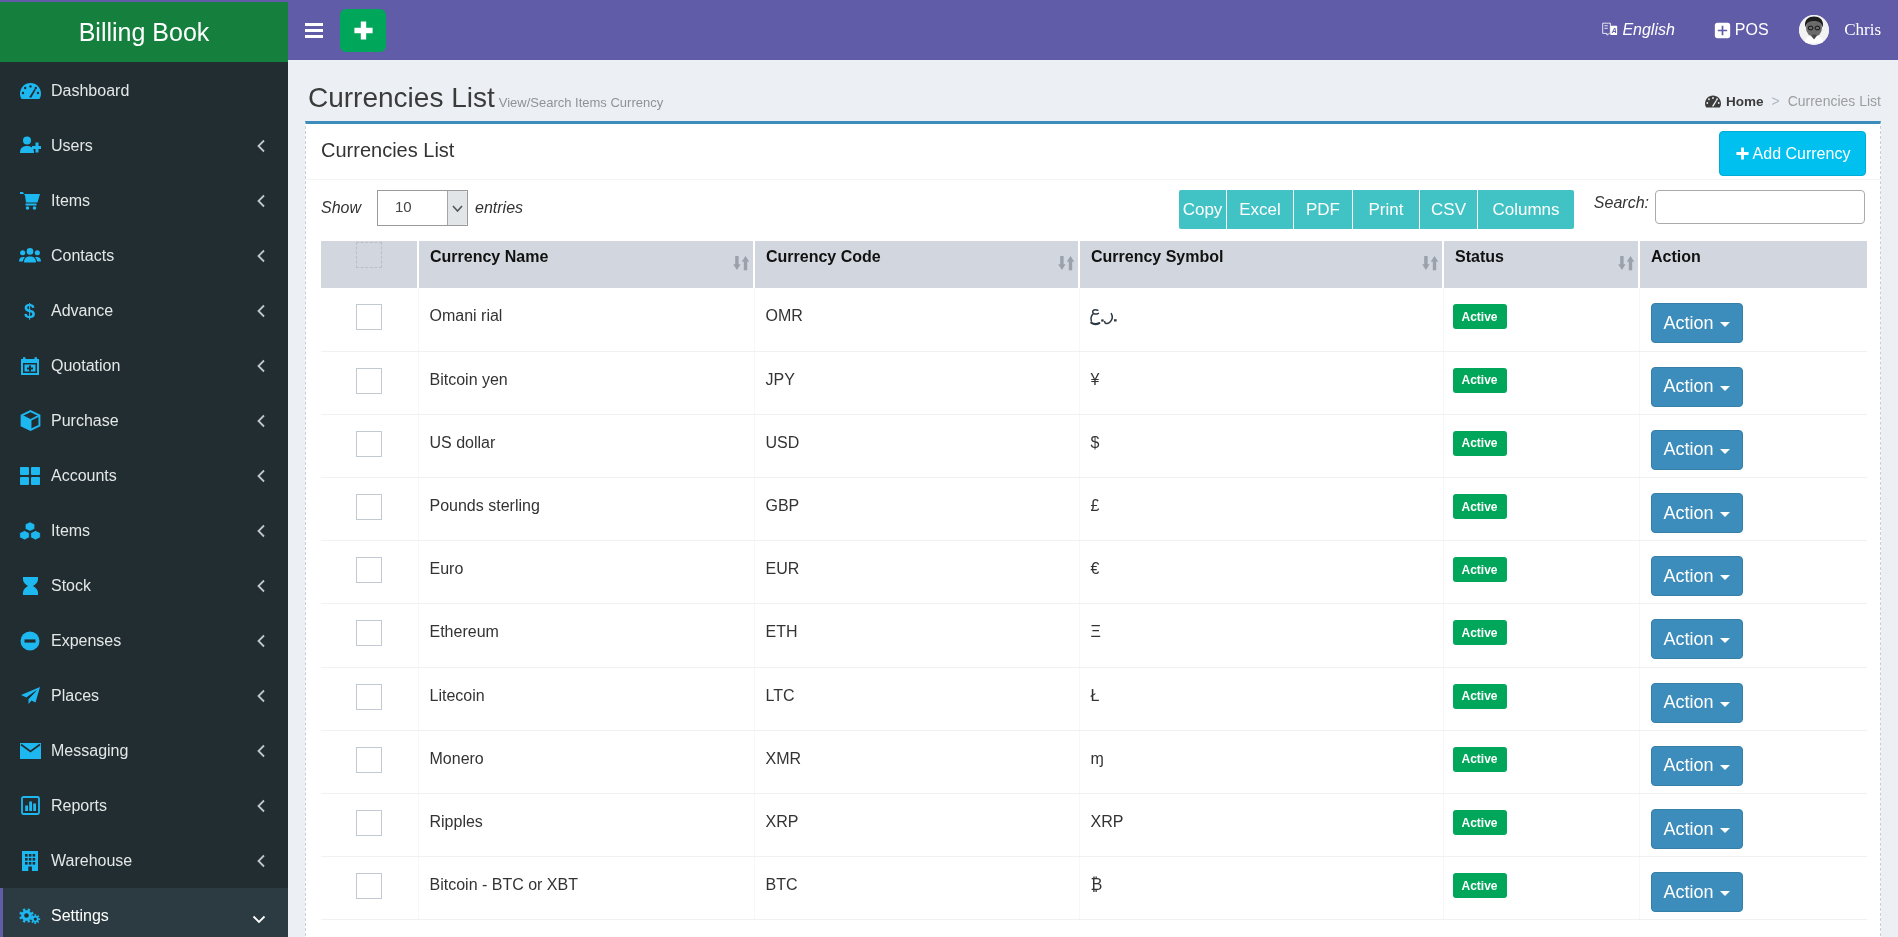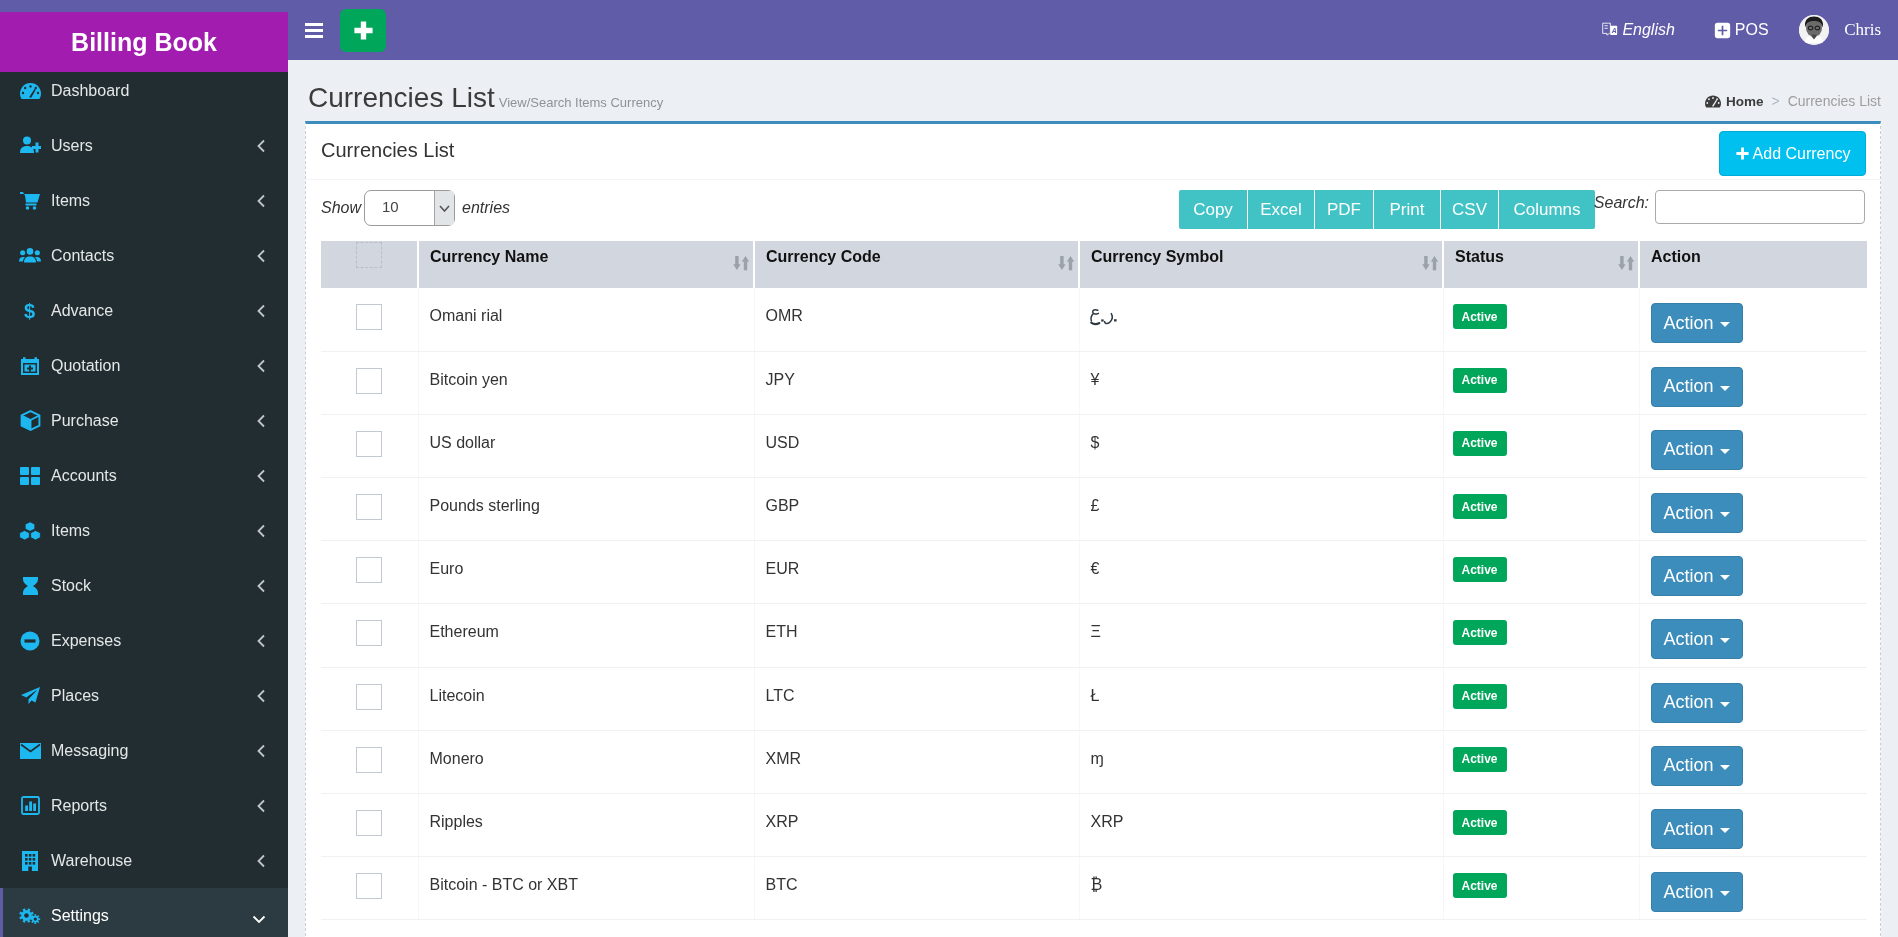--- a/index.html
+++ b/index.html
@@ -1,18 +1,18 @@
 <!DOCTYPE html>
 <html><head>
 <meta charset="utf-8">
 <style>
 * { margin:0; padding:0; box-sizing:border-box; }
 html,body { width:1898px; height:937px; overflow:hidden; font-family:"Liberation Sans",sans-serif; background:#ecf0f5; }
 .topbar { position:absolute; top:0; left:0; width:1898px; height:60px; background:#605ca8; z-index:5; }
-.logo { position:absolute; left:0; top:12px; width:288px; height:60px; background:#a21caf; color:#fff; font-size:25px; font-weight:bold; text-align:center; line-height:60px; }
+.logo { position:absolute; left:0; top:2px; width:288px; height:60px; background:#15803d; color:#fff; font-size:25px; font-weight:normal; text-align:center; line-height:60px; }
 .hamburger { position:absolute; left:305px; top:23px; width:18px; }
 .hamburger span { display:block; height:2.5px; background:#fff; margin-bottom:3.5px; }
 .plusbtn { position:absolute; left:340px; top:9px; width:46px; height:43px; background:#00a65a; border-radius:6px; color:#fff; text-align:center; }
 .plusbtn svg { margin-top:10px; }
 .nav-right { position:absolute; right:0; top:0; height:60px; display:flex; align-items:center; color:#fff; font-size:16px; }
 .nav-item { display:flex; align-items:center; height:60px; }
 .ni-en { padding:0 19.5px 0 18px;font-style:italic; }
 .ni-pos { padding:0 14.5px 0 19.5px; }
 .nav-item.usr { font-size:17px; padding:0 17px 0 16px;font-family:Liberation Serif, serif; }
 .nav-item svg { margin-right:4px; }
@@ -35,27 +35,27 @@
 .breadcrumb svg { margin-right:5px; }
 .breadcrumb .sep { color:#b0b6bd; margin:0 8px; }
 .box { position:absolute; left:17px; top:61px; width:1576px; height:830px; background:#fff; border-top:3px solid #3c8dbc; border-left:1px dashed #c9ced6; border-right:1px dashed #c9ced6; }
 .box-header { position:relative; height:56px; border-bottom:1px solid #f4f4f4; }
 .box-title { position:absolute; left:15px; top:15px; font-size:20px; color:#333; }
 .btn-add { position:absolute; right:14px; top:7px; width:147px; height:45px; background:#00c0ef; border:1px solid #00acd6; border-radius:4px; color:#fff; font-size:16px; display:flex; align-items:center; justify-content:center; }
 .btn-add svg { margin-right:3px; }
 .controls { position:relative; height:51px; margin:10px 15px 0 15px; }
 .lbl { font-size:16px; color:#333;font-style:italic; }
 .show-wrap { position:absolute; left:0; top:0; height:36px; display:flex; align-items:center; }
-.sel { width:91px; height:36px; border:1px solid #9a9a9a; border-radius:7px; background:#fff; margin:0 7px 0 3px; position:relative; font-size:15px; color:#444; }
+.sel { width:91px; height:36px; border:1px solid #9a9a9a; border-radius:0; background:#fff; margin:0 7px 0 16px; position:relative; font-size:15px; color:#444; }
 .sel .val { position:absolute; left:17px; top:7px; }
 .sel .dd { position:absolute; right:0; top:0; width:20px; height:34px; background:#e2e5e8; border-left:1px solid #a5a5a5; border-radius:0 3px 3px 0; }
 .sel .dd svg { margin:14px 0 0 4px; }
 .dtbtns { position:absolute; left:858px; top:0; height:39px; display:flex; }
 .dtbtn { background:#41c3c5; color:#fff; font-size:17px; display:flex; align-items:center; justify-content:center; border-right:1px solid #fff; }
-.dtbtn:nth-child(1){width:69px}.dtbtn:nth-child(2){width:67px}.dtbtn:nth-child(3){width:59px}.dtbtn:nth-child(4){width:67px}.dtbtn:nth-child(5){width:58px}.dtbtn:nth-child(6){width:96px; border-right:none; border-radius:0 2px 2px 0;}
+.dtbtn:nth-child(1){width:48px}.dtbtn:nth-child(2){width:67px}.dtbtn:nth-child(3){width:59px}.dtbtn:nth-child(4){width:67px}.dtbtn:nth-child(5){width:58px}.dtbtn:nth-child(6){width:96px; border-right:none; border-radius:0 2px 2px 0;}
 .dtbtn:first-child { border-radius:2px 0 0 2px; }
 .search-wrap { position:absolute; right:0; top:0; display:flex; align-items:flex-start; }
 .search-wrap .lbl { margin-top:4px; font-size:16px; }
 .search-input { width:210px; height:34px; border:1px solid #aaa; border-radius:4px; margin-left:6px; background:#fff; }
 table.dt { border-collapse:collapse; table-layout:fixed; width:1546px; margin:0 15px; }
 table.dt th { background:#d2d6de; border-right:2px solid #fff; height:47px; text-align:left; font-size:16px; color:#111; padding:0 8px 16px 11px; position:relative; }
 table.dt th:last-child { border-right:none; }
 table.dt th .sort { position:absolute; right:3px; top:14px; }
 table.dt td { height:63.2px; border-bottom:1px solid #eff1f2; border-right:1px solid #f6f7f8; vertical-align:top; padding:13px 8px 0 11px; font-size:16px; color:#333; }
 table.dt td.tx { padding-top:19px; }

